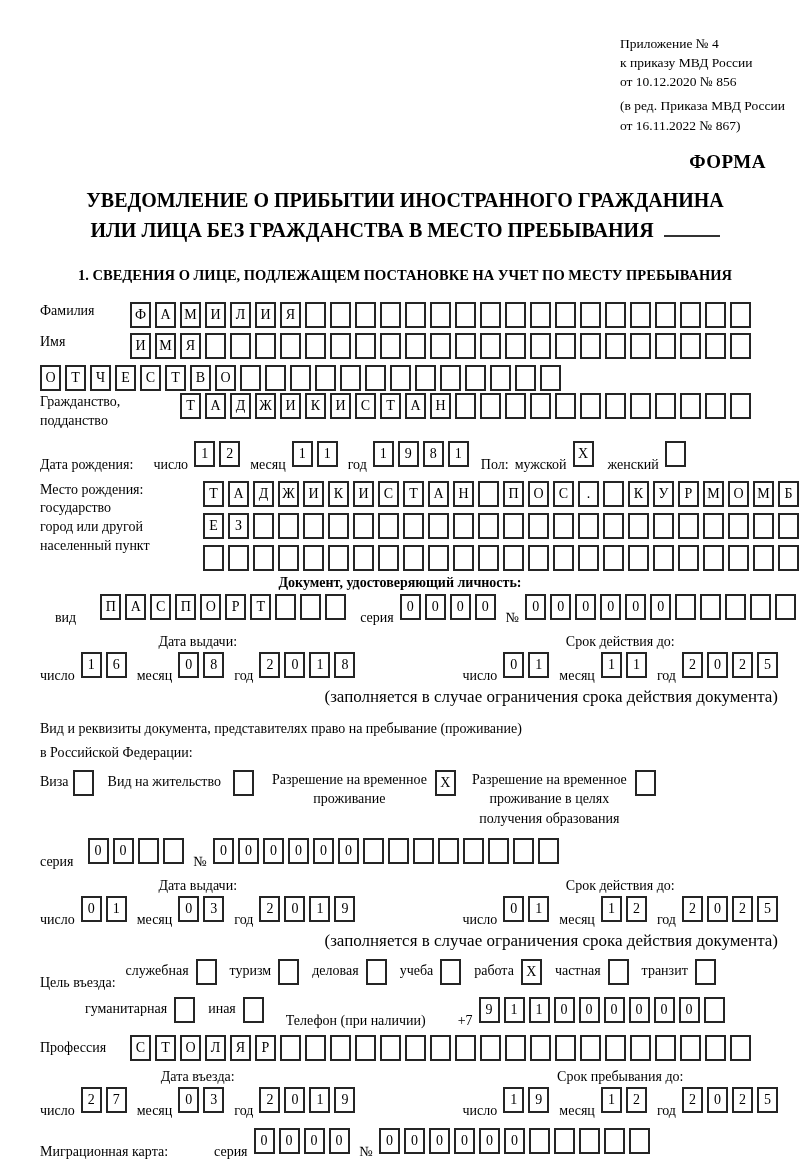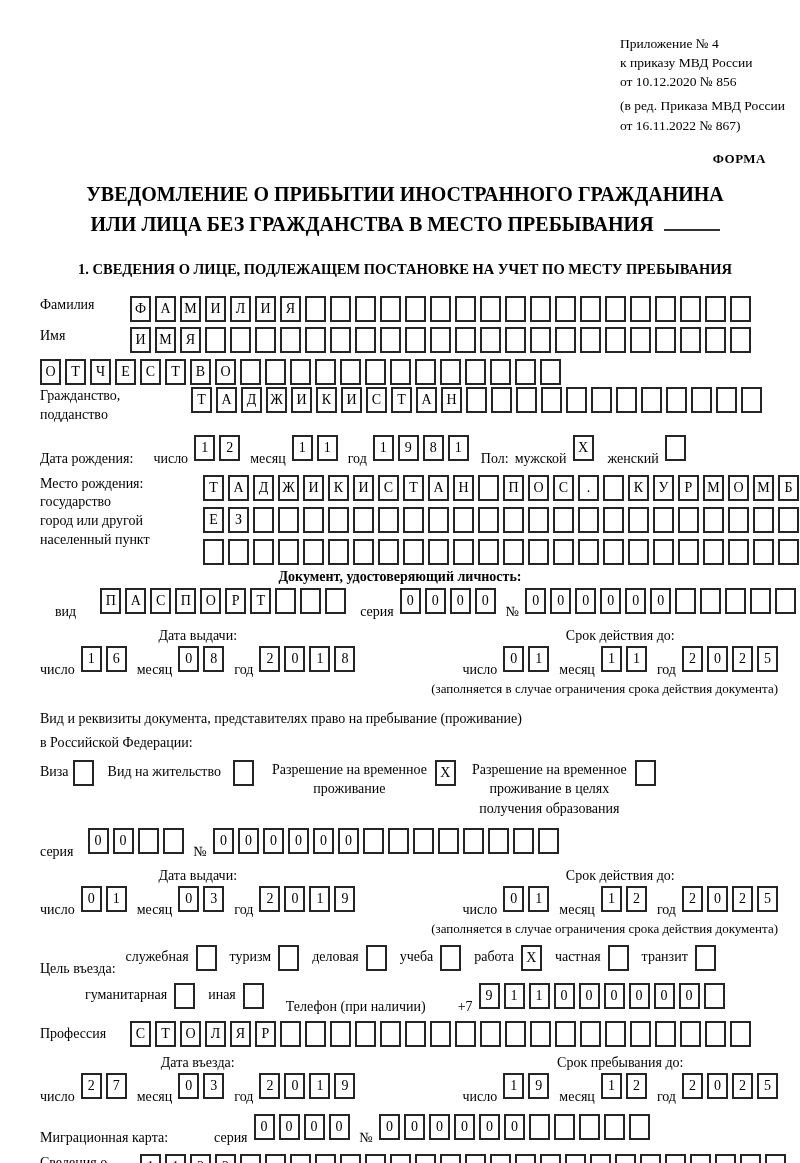--- a/index.html
+++ b/index.html
@@ -6,21 +6,21 @@
   body {
     width:800px; height:1163px; overflow:hidden;
     font-family:"Liberation Serif", "DejaVu Serif", serif;
     color:#000;
   }
   .page { box-sizing:border-box; width:800px; height:1163px; padding:34px 0 0 40px; position:relative; }
 
   
   .annex { margin-left:580px; font-size:13.5px; line-height:1.42; }
   .annex .gap { margin-top:5px; }
-  .form-label { text-align:right; padding-right:34px; font-weight:bold; font-size:13px; margin-top:16px; letter-spacing:.5px; }
+  .form-label { text-align:right; padding-right:34px; font-weight:bold; font-size:19px; margin-top:16px; letter-spacing:.5px; }
   .title { text-align:center; font-weight:bold; font-size:20px; line-height:1.5; margin-top:12px; padding-right:30px; }
   .blank-line { display:inline-block; width:56px; border-bottom:2px solid #333; margin-left:10px; }
   .section-heading { text-align:center; font-weight:bold; font-size:14.5px; margin-top:22px; padding-right:30px; }
 
   
   .frm { margin-top:18px; font-size:14px; }
   .row { display:flex; align-items:flex-start; margin-top:5px; }
   .cells { display:inline-flex; gap:4px; flex:none; }
   .cell {
     box-sizing:border-box; flex:none; width:21px; height:26px;
@@ -34,21 +34,21 @@
   .w193 { width:193px; }
   .w163 { width:163px; }
   .w100 { width:100px; }
   .t { margin:16px 6px 0 10px; flex:none; }
   .t:first-child { margin-left:0; }
 
   
   .date-pair { display:flex; width:738px; justify-content:space-between; margin-top:8px; }
   .date-group .date-title { text-align:center; margin-bottom:2px; }
   .date-line { display:flex; align-items:flex-start; }
-  .validity-note { width:738px; text-align:right; font-size:13px; margin-top:3px; }
+  .validity-note { width:738px; text-align:right; font-size:17px; margin-top:3px; }
 
   
   .cellrows { display:flex; flex-direction:column; gap:6px; }
   .cellrows7 { gap:7px; }
 
   
   .opt { display:flex; align-items:flex-start; }
   .opt .cell { margin-left:8px; }
   .opt .optlbl { text-align:center; line-height:1.4; }
   .intro { margin-top:10px; line-height:1.75; }
@@ -165,21 +165,21 @@
           <span class="cell"></span>
           <span class="cell"></span>
           <span class="cell"></span>
           <span class="cell"></span>
           <span class="cell"></span>
           <span class="cell"></span>
           <span class="cell"></span>
         </div>
     </div>
 
-    <div class="row" style="margin-top:2px;gap:11px;">
+    <div class="row" style="margin-top:2px;">
       <div class="lblcol w140">
         <div>Гражданство,</div>
         <div>подданство</div>
       </div>
       <div class="cells">
           <span class="cell">Т</span>
           <span class="cell">А</span>
           <span class="cell">Д</span>
           <span class="cell">Ж</span>
           <span class="cell">И</span>

